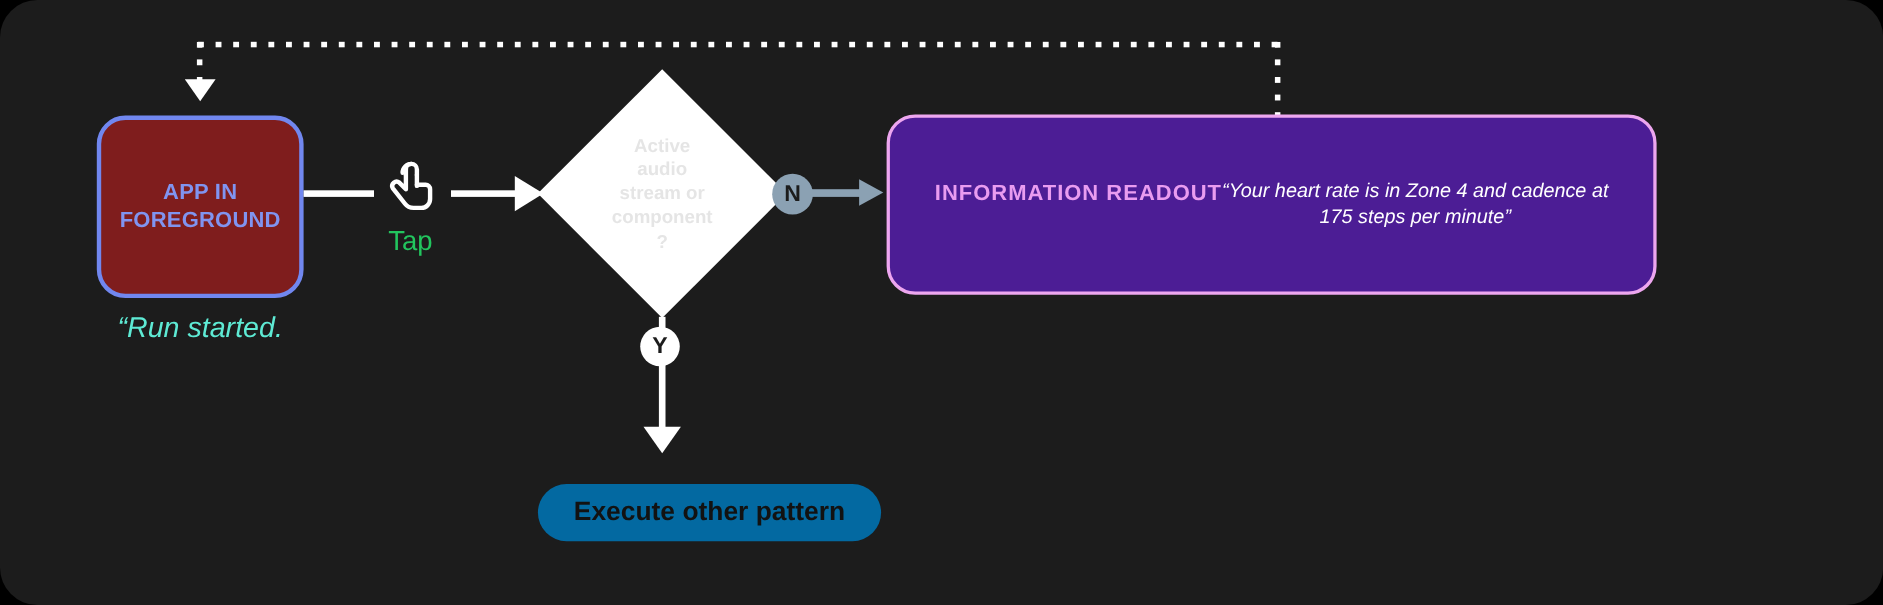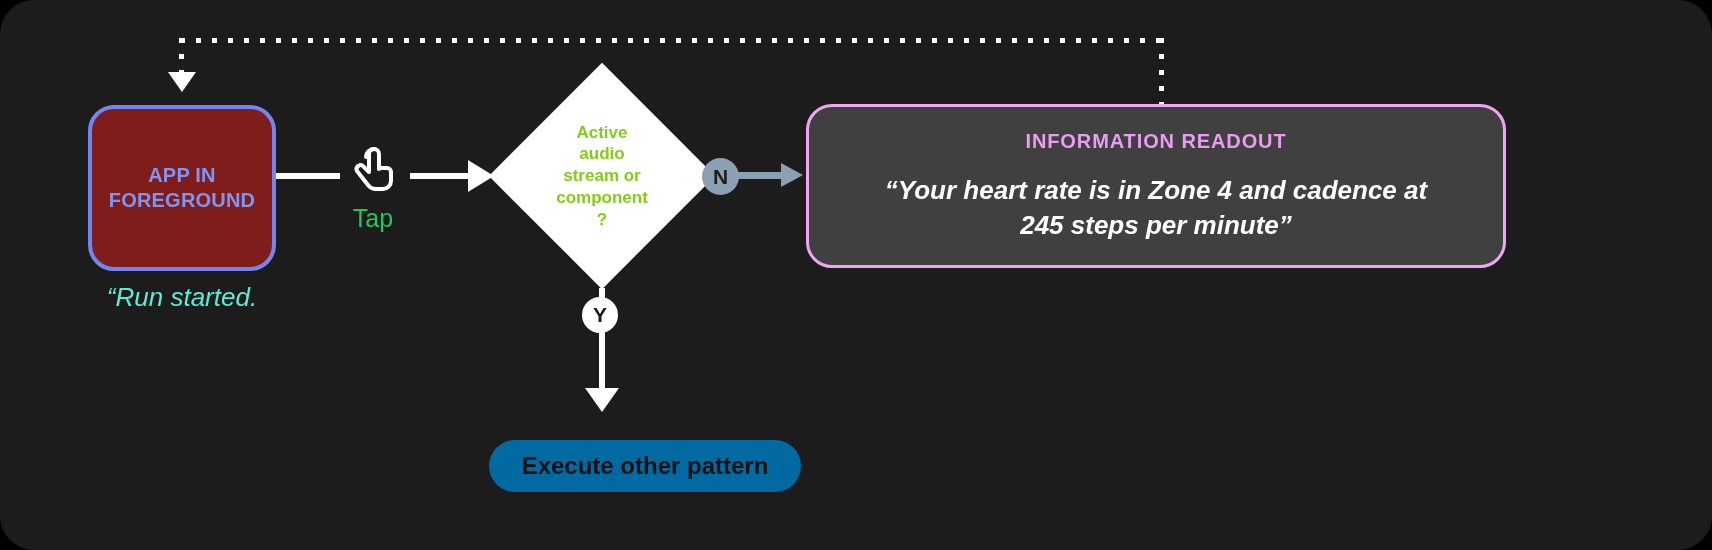--- a/index.html
+++ b/index.html
@@ -115,21 +115,21 @@
     background: #ffffff;
     transform: rotate(45deg);
   }
   #diamond-text {
     position: absolute;
     left: 0; top: 0;
     width: 226px; height: 226px;
     display: flex;
     align-items: center;
     justify-content: center;
-    color: #84cc16;
+    color: #e5e5e5;
     font-size: 17px;
     font-weight: bold;
     line-height: 1.28;
     text-align: center;
     white-space: pre-line;
   }
 
   
   #badge-n {
     left: 702px;
@@ -161,40 +161,40 @@
     border-left: 22px solid #8ba1b3;
   }
 
   
   #readout-panel {
     left: 806px;
     top: 104px;
     width: 700px;
     height: 164px;
     box-sizing: border-box;
-    background: #404040;
+    background: #4c1d95;
     border: 3px solid #eda6ef;
     border-radius: 26px;
     display: flex;
-    flex-direction: column;
+    flex-direction: row;
     align-items: center;
     justify-content: center;
     padding: 0 40px;
   }
   #readout-title {
     color: #e99cf0;
     font-size: 20px;
     font-weight: bold;
     letter-spacing: .9px;
     margin-bottom: 20px;
   }
   #readout-body {
     color: #ffffff;
-    font-size: 26px;
-    font-weight: bold;
+    font-size: 18px;
+    font-weight: normal;
     font-style: italic;
     line-height: 1.32;
     text-align: center;
   }
 
   
   .dotted-h {
     height: 5px;
     background-image: linear-gradient(to right, #ffffff 0 5px, transparent 5px 16px);
     background-size: 16px 5px;
@@ -322,21 +322,21 @@
   </div>
 
   <div class="abs" id="badge-n">N</div>
   <div class="abs" id="line-n-readout"></div>
   <div class="abs" id="arrow-n-readout"></div>
 
   <div class="abs" id="readout-panel">
     <div id="readout-title">INFORMATION READOUT</div>
     <div id="readout-body">
       <div>“Your heart rate is in Zone 4 and cadence at</div>
-      <div>245 steps per minute”</div>
+      <div>175 steps per minute”</div>
     </div>
   </div>
 
   <div class="abs" id="line-y-top"></div>
   <div class="abs" id="badge-y">Y</div>
   <div class="abs" id="line-y-bottom"></div>
   <div class="abs" id="arrow-y-pill"></div>
 
   <div class="abs" id="pill-execute">Execute other pattern</div>
 

